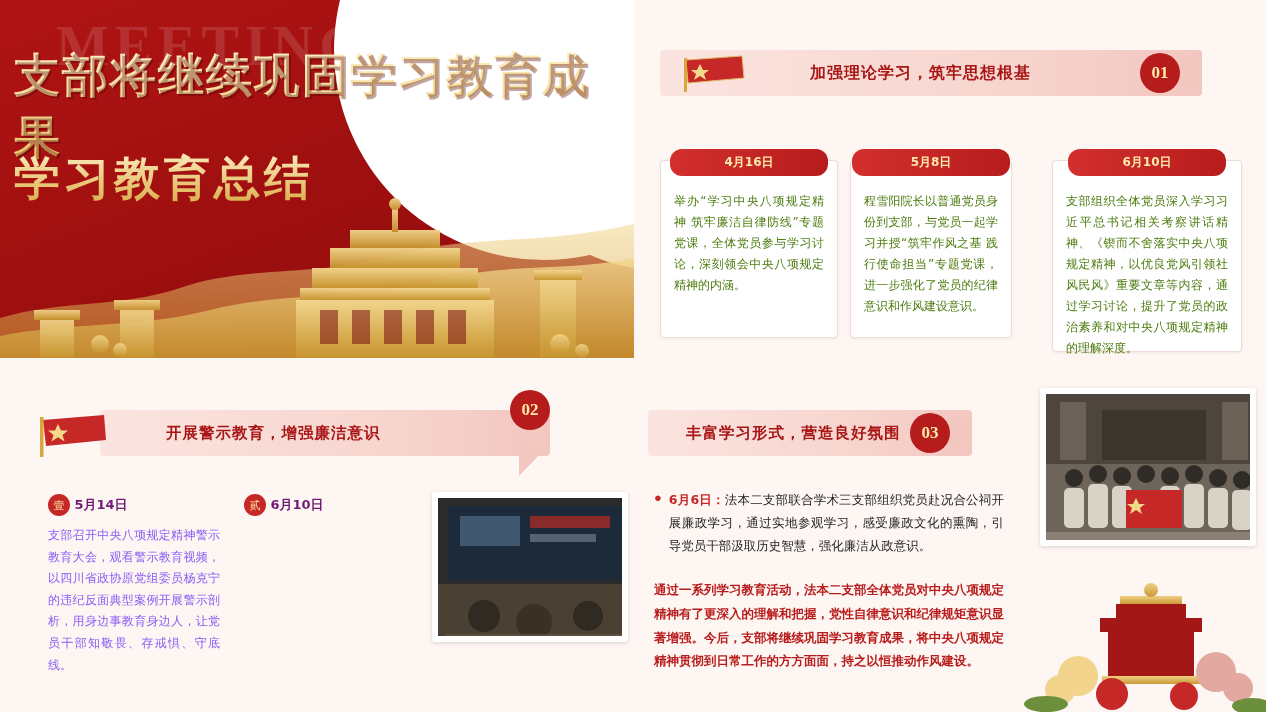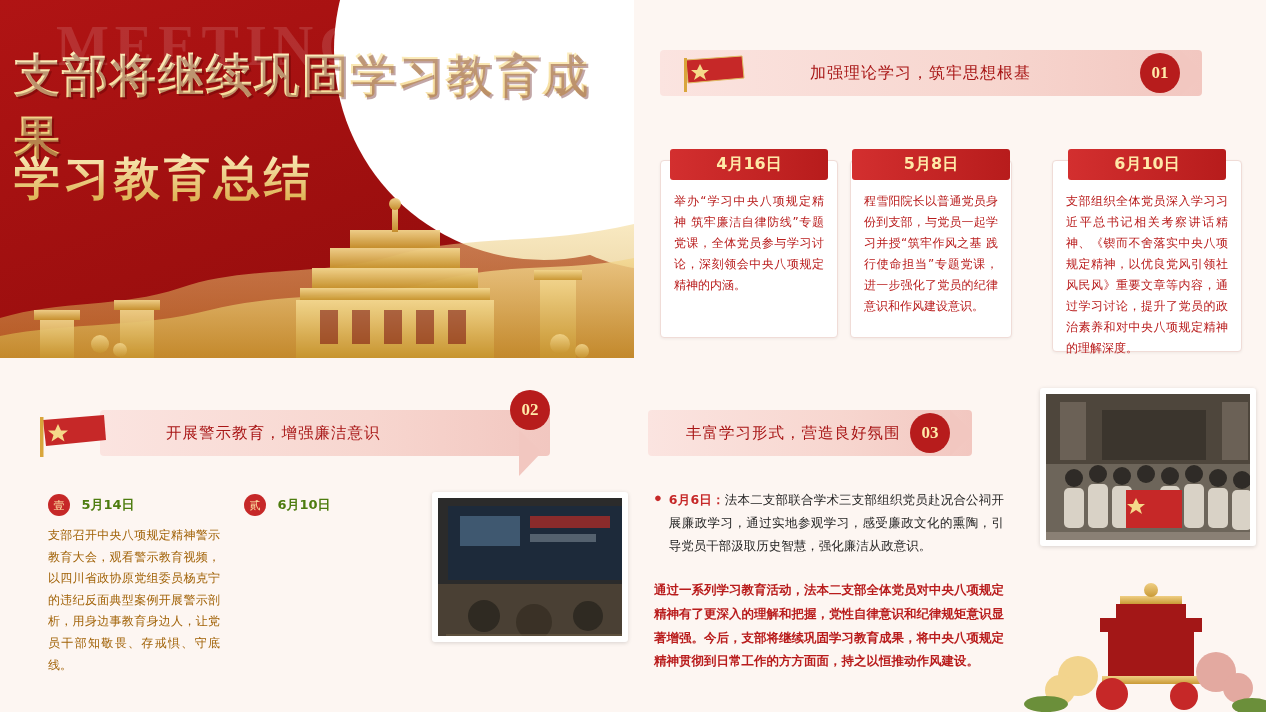--- a/index.html
+++ b/index.html
@@ -74,21 +74,21 @@
     position: absolute; left: 634px; top: 0; width: 632px; height: 358px;
     background: #fdf6f2;
   }
   .sec-headbar {
     position: absolute; height: 46px;
     background: linear-gradient(90deg, #fbe4e0 0%, #f7d6cf 60%, #f2c7c0 100%);
     border-radius: 4px;
     display: flex; align-items: center;
   }
   .sec-title {
-    color: #a81616; font-weight: normal; letter-spacing: 1px;
+    color: #a81616; font-weight: bold; letter-spacing: 1px;
     font-family: "DejaVu Sans", sans-serif;
   }
   .sec-num {
     width: 40px; height: 40px; border-radius: 50%;
     background: #b71c1c; color: #ffe9a8;
     display: flex; align-items: center; justify-content: center;
     font-size: 17px; font-weight: bold;
     font-family: "Liberation Serif", serif;
   }
   .arrow-tail {
@@ -99,46 +99,46 @@
   
   .flag-icon { width: 72px; height: 42px; position: relative; }
 
   .card {
     position: absolute; background: #ffffff; border: 1px solid #f0dcd7;
     border-radius: 4px; box-shadow: 0 1px 3px rgba(0,0,0,0.06);
   }
   .date-pill {
     position: absolute; left: 50%; transform: translateX(-50%);
     background: linear-gradient(90deg,#d32f2f,#b71c1c);
-    color: #ffe9a8; font-size: 16px; font-weight: bold;
-    padding: 5px 0; width: 158px; text-align: center; border-radius: 3px;
+    color: #ffe9a8; font-size: 12px; font-weight: bold;
+    padding: 5px 0; width: 158px; text-align: center; border-radius: 12px;
     font-family: "DejaVu Sans", sans-serif;
   }
   .card-body {
-    font-size: 12px; color: #b91c1c; line-height: 1.75;
+    font-size: 12px; color: #4d7c0f; line-height: 1.75;
     font-family: "DejaVu Sans", sans-serif; text-align: justify;
   }
 
   
   .panel-02 {
     position: absolute; left: 0; top: 358px; width: 634px; height: 354px;
     background: #fdf6f2;
   }
   .idx-badge {
     width: 22px; height: 22px; border-radius: 50%;
     background: #c62828; color: #ffe9a8; font-size: 11px;
     display: inline-flex; align-items: center; justify-content: center;
     font-family: "DejaVu Sans", sans-serif; vertical-align: middle;
   }
   .idx-date {
-    color: #4d7c0f; font-weight: bold; font-size: 13px; margin-left: 7px;
+    color: #701a75; font-weight: bold; font-size: 13px; 
     font-family: "DejaVu Sans", sans-serif; vertical-align: middle;
   }
   .col-body {
-    font-size: 12px; color: #a16207; line-height: 1.8; margin-top: 9px;
+    font-size: 12px; color: #8b5cf6; line-height: 1.8; margin-top: 9px;
     font-family: "DejaVu Sans", sans-serif; text-align: justify;
   }
 
   
   .panel-03 {
     position: absolute; left: 634px; top: 358px; width: 632px; height: 354px;
     background: #fdf6f2;
   }
   .bullet-red { color: #c62828; font-size: 13px; }
   .para-03 { font-size: 12.5px; color: #1f1f1f; line-height: 1.85;

